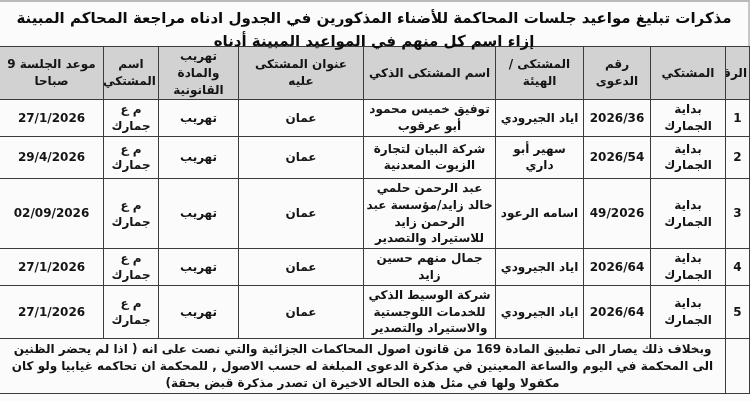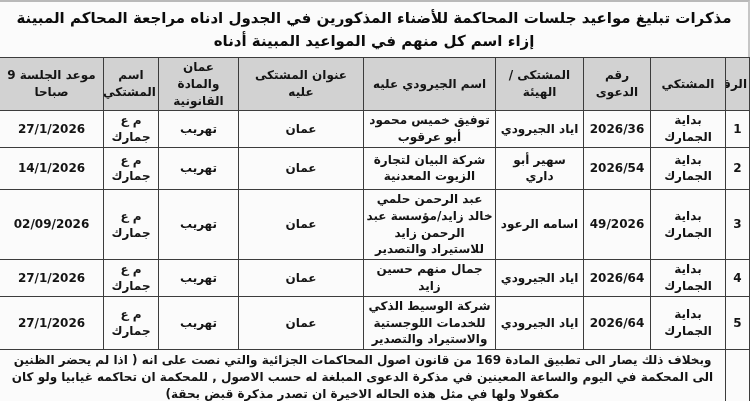--- a/index.html
+++ b/index.html
@@ -4,21 +4,21 @@
 <style>
   * { margin:0; padding:0; box-sizing:border-box; }
   html,body { width:750px; height:401px; overflow:hidden; }
   body {
     background:#fbfbfb;
     font-family:"DejaVu Sans", sans-serif;
     direction:rtl;
     color:#121212;
   }
   .doc-title {
-    height:57px;
+    height:46px;
     font-weight:bold;
     font-size:15px;
     line-height:1.55;
     text-align:center;
     padding:5px 12px 4px;
     border-top:2px solid #b9b9b9;
     border-right:2px solid #c6c6c6;
     color:#0c0c0c;
   }
   table.notice {
@@ -67,23 +67,23 @@
     <col style="width:80px">
       <col style="width:55px">
       <col style="width:104px">
   </colgroup>
   <thead>
     <tr>
       <th>الرقم</th>
       <th>المشتكي</th>
       <th>رقم الدعوى</th>
       <th>المشتكى / الهيئة</th>
-      <th>اسم الجيرودي عليه</th>
+      <th>اسم المشتكى الذكي</th>
       <th>عنوان المشتكى عليه</th>
-      <th>عمان والمادة القانونية</th>
+      <th>تهريب والمادة القانونية</th>
       <th>اسم المشتكي</th>
       <th>موعد الجلسة 9 صباحا</th>
     </tr>
   </thead>
   <tbody>
     <tr class="h33">
       <td>1</td>
       <td>بداية الجمارك</td>
       <td>2026/36</td>
       <td>اياد الجيرودي</td>
@@ -95,21 +95,21 @@
     </tr>
     <tr class="h42">
       <td>2</td>
       <td>بداية الجمارك</td>
       <td>2026/54</td>
       <td>سهير أبو داري</td>
       <td>شركة البيان لتجارة الزيوت المعدنية</td>
       <td>عمان</td>
       <td>تهريب</td>
       <td>م ع جمارك</td>
-      <td>14/1/2026</td>
+      <td>29/4/2026</td>
     </tr>
     <tr class="h62">
       <td>3</td>
       <td>بداية الجمارك</td>
       <td>49/2026</td>
       <td>اسامه الرعود</td>
       <td>عبد الرحمن حلمي خالد زايد/مؤسسة عبد الرحمن زايد للاستيراد والتصدير</td>
       <td>عمان</td>
       <td>تهريب</td>
       <td>م ع جمارك</td>

